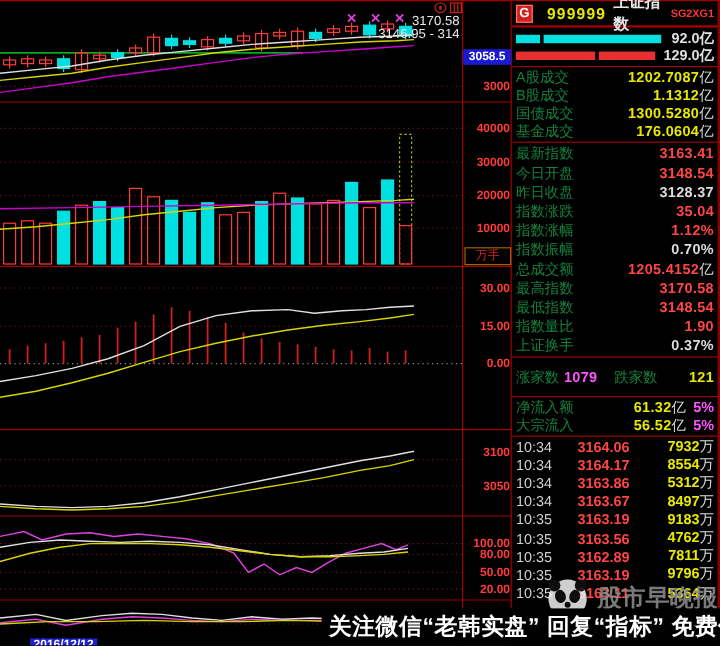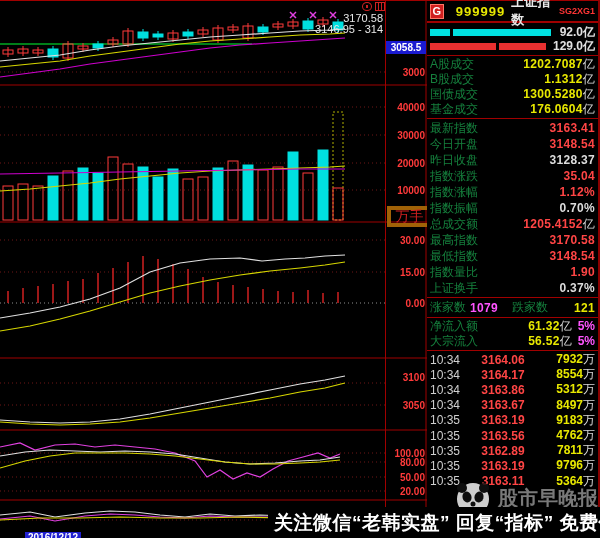--- a/index.html
+++ b/index.html
@@ -5,22 +5,22 @@
   html,body{margin:0;padding:0;background:#111;}
   #screen{position:relative;width:600px;height:538px;background:#000;overflow:hidden;
           font-family:"Liberation Sans","DejaVu Sans",sans-serif;}
   
   #chart{position:absolute;left:0;top:0;width:427px;height:538px;}
   #plot{position:absolute;left:0;top:0;}
   .axis-lab{position:absolute;left:386px;width:39px;text-align:right;padding-right:13px;
             color:#ff3a3a;font-size:10px;font-weight:bold;line-height:11px;}
   .price-marker{position:absolute;left:386px;width:40px;height:13px;background:#1a1ad0;
             color:#fff;font-size:10px;font-weight:bold;text-align:center;line-height:13px;}
-  .unit-box{position:absolute;left:387px;top:206px;width:37px;height:13px;border:4px solid #a16207;
-            color:#d02020;font-size:14px;text-align:center;line-height:13px;}
+  .unit-box{position:absolute;left:387px;top:206px;width:37px;height:13px;border:1px solid #a16207;
+            color:#d02020;font-size:10px;text-align:center;line-height:13px;}
   .kl-ann{position:absolute;left:286px;width:97px;text-align:right;color:#e8e8e8;
           font-size:11px;line-height:11px;white-space:nowrap;overflow:hidden;}
   .chart-icons{position:absolute;left:362px;top:2px;display:flex;gap:3px;}
   .c-icon{width:10px;height:9px;border:1px solid #cc2222;box-sizing:border-box;}
   .c-icon.round{border-radius:50%;position:relative;}
   .c-icon.round:after{content:"";position:absolute;left:3px;top:2px;width:2px;height:3px;background:#cc2222;}
   .c-icon.grid{display:flex;justify-content:space-evenly;}
   .c-icon.grid i{width:1px;background:#cc2222;}
   .date-label{position:absolute;left:25px;top:532px;height:12px;background:#2020d0;color:#fff;
           font-size:10px;line-height:12px;padding:0 3px;font-weight:bold;}
@@ -37,21 +37,21 @@
   .bar-row{display:flex;align-items:center;height:14px;}
   .bar-seg{height:7px;margin-right:3px;}
   .bar-val{margin-left:auto;color:#e0e0e0;font-size:12px;font-weight:bold;}
   .sep{height:1px;background:#a00000;margin:1px 0;}
   .row{display:flex;align-items:center;justify-content:space-between;height:15px;
        padding:0 3px;font-size:12px;}
   .sec2 .row{height:16px;}
   .lbl{color:#15803d;}
   .val{font-weight:bold;letter-spacing:.3px;}
   .unit{color:#dcdcdc;font-weight:normal;}
-  .updown{display:flex;align-items:center;height:17px;padding:0 3px;font-size:12px;gap:4px;}
+  .updown{display:flex;align-items:center;height:30px;padding:0 3px;font-size:12px;gap:4px;}
   .flow-extra{color:#ff55ff;font-weight:bold;margin-left:6px;}
   .tick{display:flex;align-items:center;height:15.2px;font-size:12px;padding:0 3px;}
   .tick .t{width:37px;color:#cfcfcf;}
   .tick .p{flex:1;text-align:center;font-weight:bold;color:#ff4545;}
   .tick .v{width:56px;text-align:right;font-weight:bold;color:#e8e800;}
   
   #banner{position:absolute;left:268px;top:507px;width:332px;height:31px;background:#000;
           color:#fff;font-size:19px;font-weight:bold;line-height:31px;white-space:nowrap;
           z-index:6;padding-left:6px;box-sizing:border-box;letter-spacing:0.5px;}
   #watermark{position:absolute;left:452px;top:477px;display:flex;align-items:center;z-index:5;opacity:.85;}

